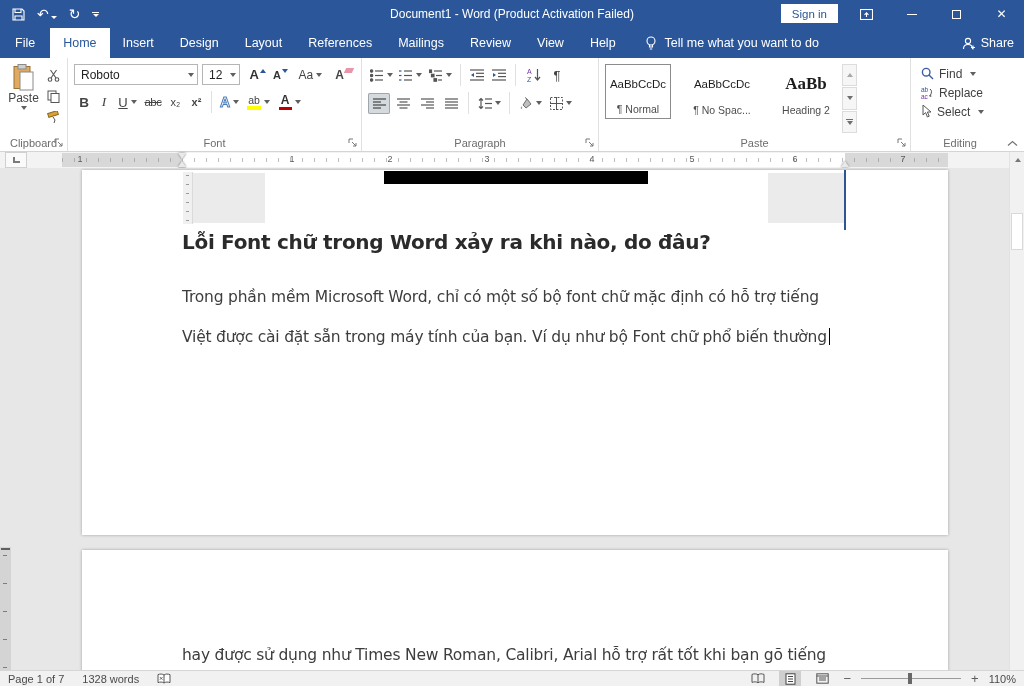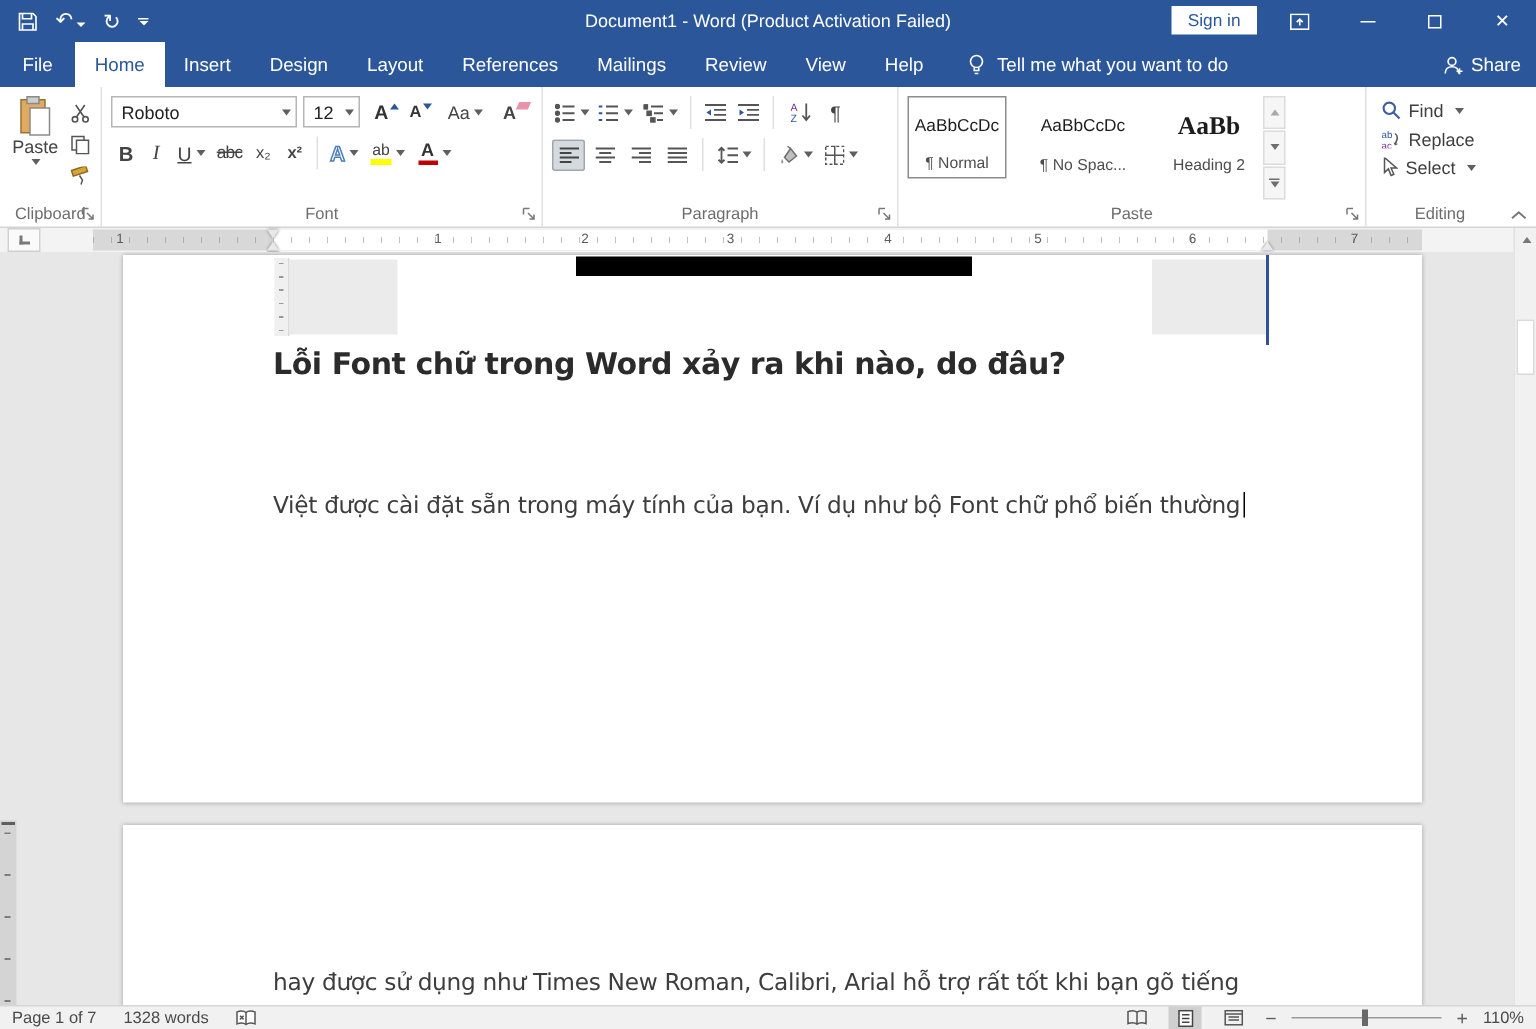--- a/index.html
+++ b/index.html
@@ -575,20 +575,21 @@
 </div>
 
 <div class="docarea">
   <div class="page page1">
     <div class="emb-vruler"></div>
     <div class="emb-gray1"></div>
     <div class="emb-black"></div>
     <div class="emb-gray2"></div>
     <div class="emb-blue"></div>
     <h1 class="doc-heading">Lỗi Font chữ trong Word xảy ra khi nào, do đâu?</h1>
+    <p class="doc-line line1">Trong phần mềm Microsoft Word, chỉ có một số bộ font chữ mặc định có hỗ trợ tiếng</p>
     <p class="doc-line line2"><span>Việt được cài đặt sẵn trong máy tính của bạn. Ví dụ như bộ Font chữ phổ biến thường</span><span class="cursor-caret"></span></p>
   </div>
   <div class="page page2">
     <p class="doc-line p2line">hay được sử dụng như Times New Roman, Calibri, Arial hỗ trợ rất tốt khi bạn gõ tiếng</p>
   </div>
   <div class="mini-vruler">
       <span class="topbar"></span>
     </div>
 </div>
 

